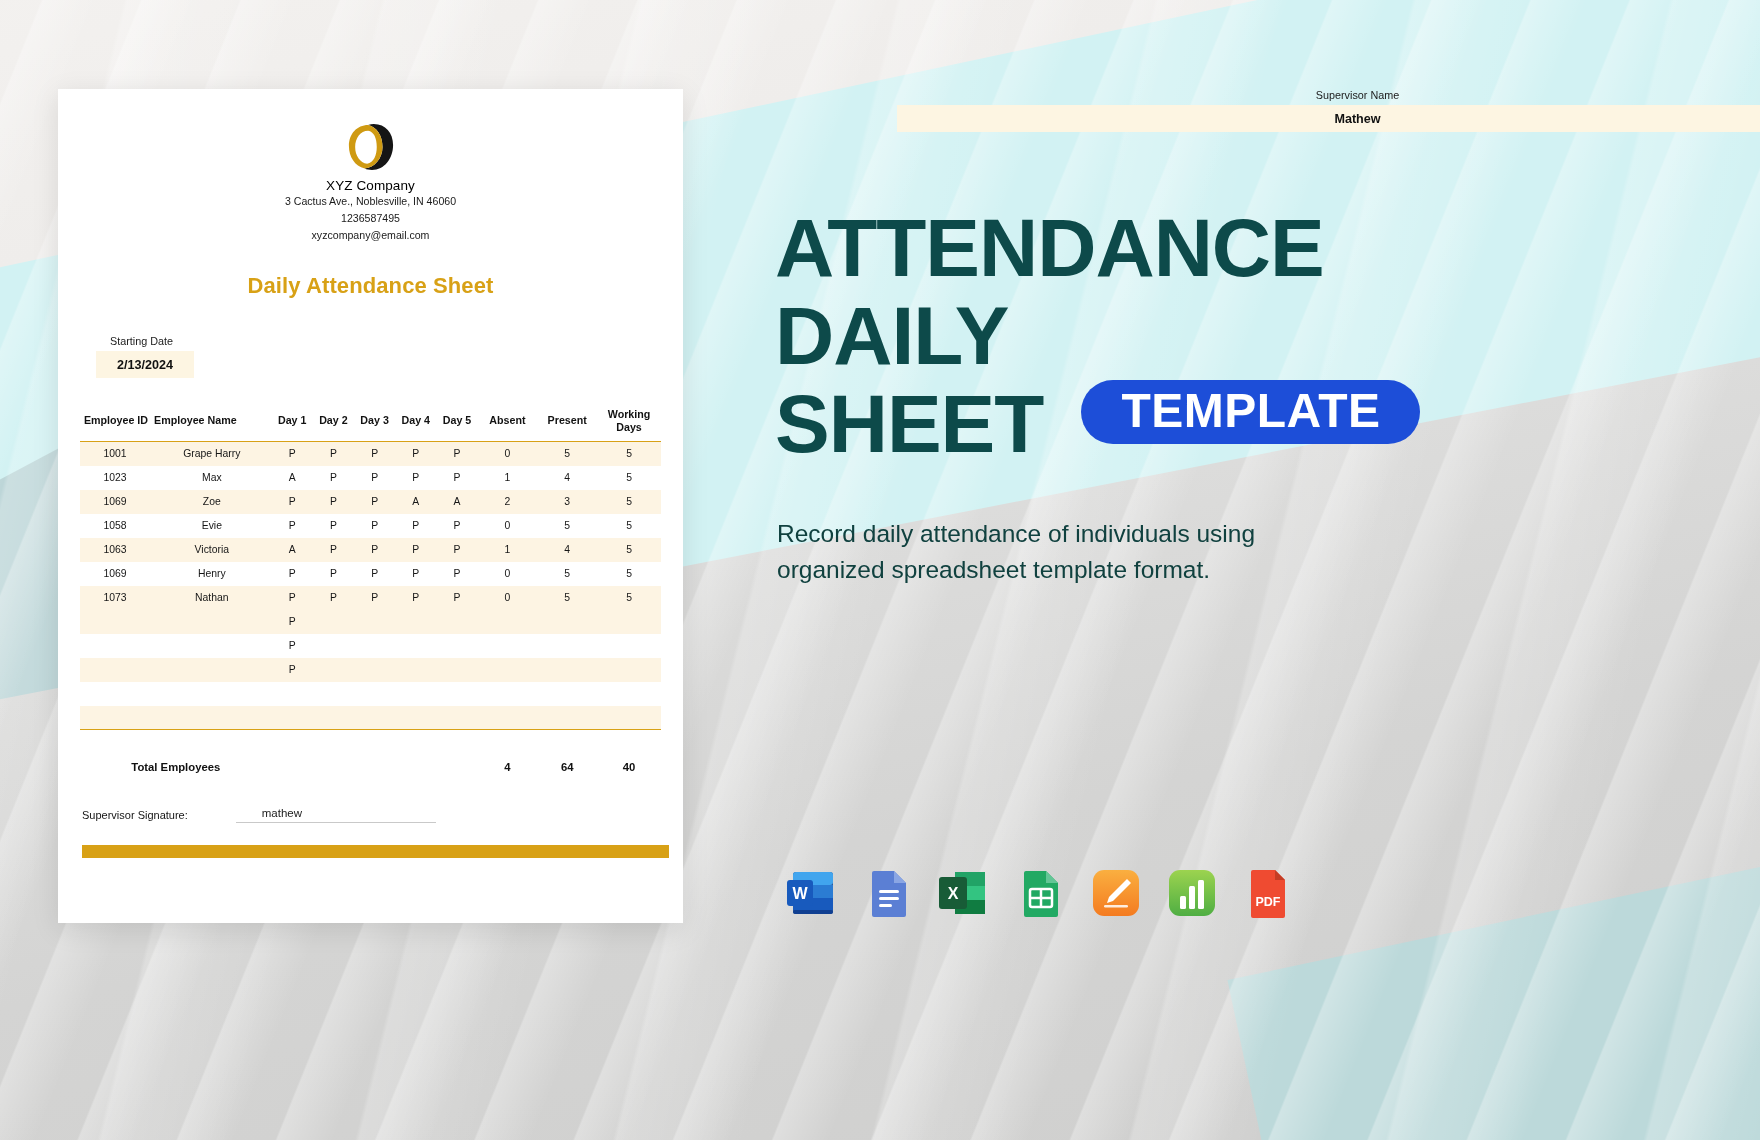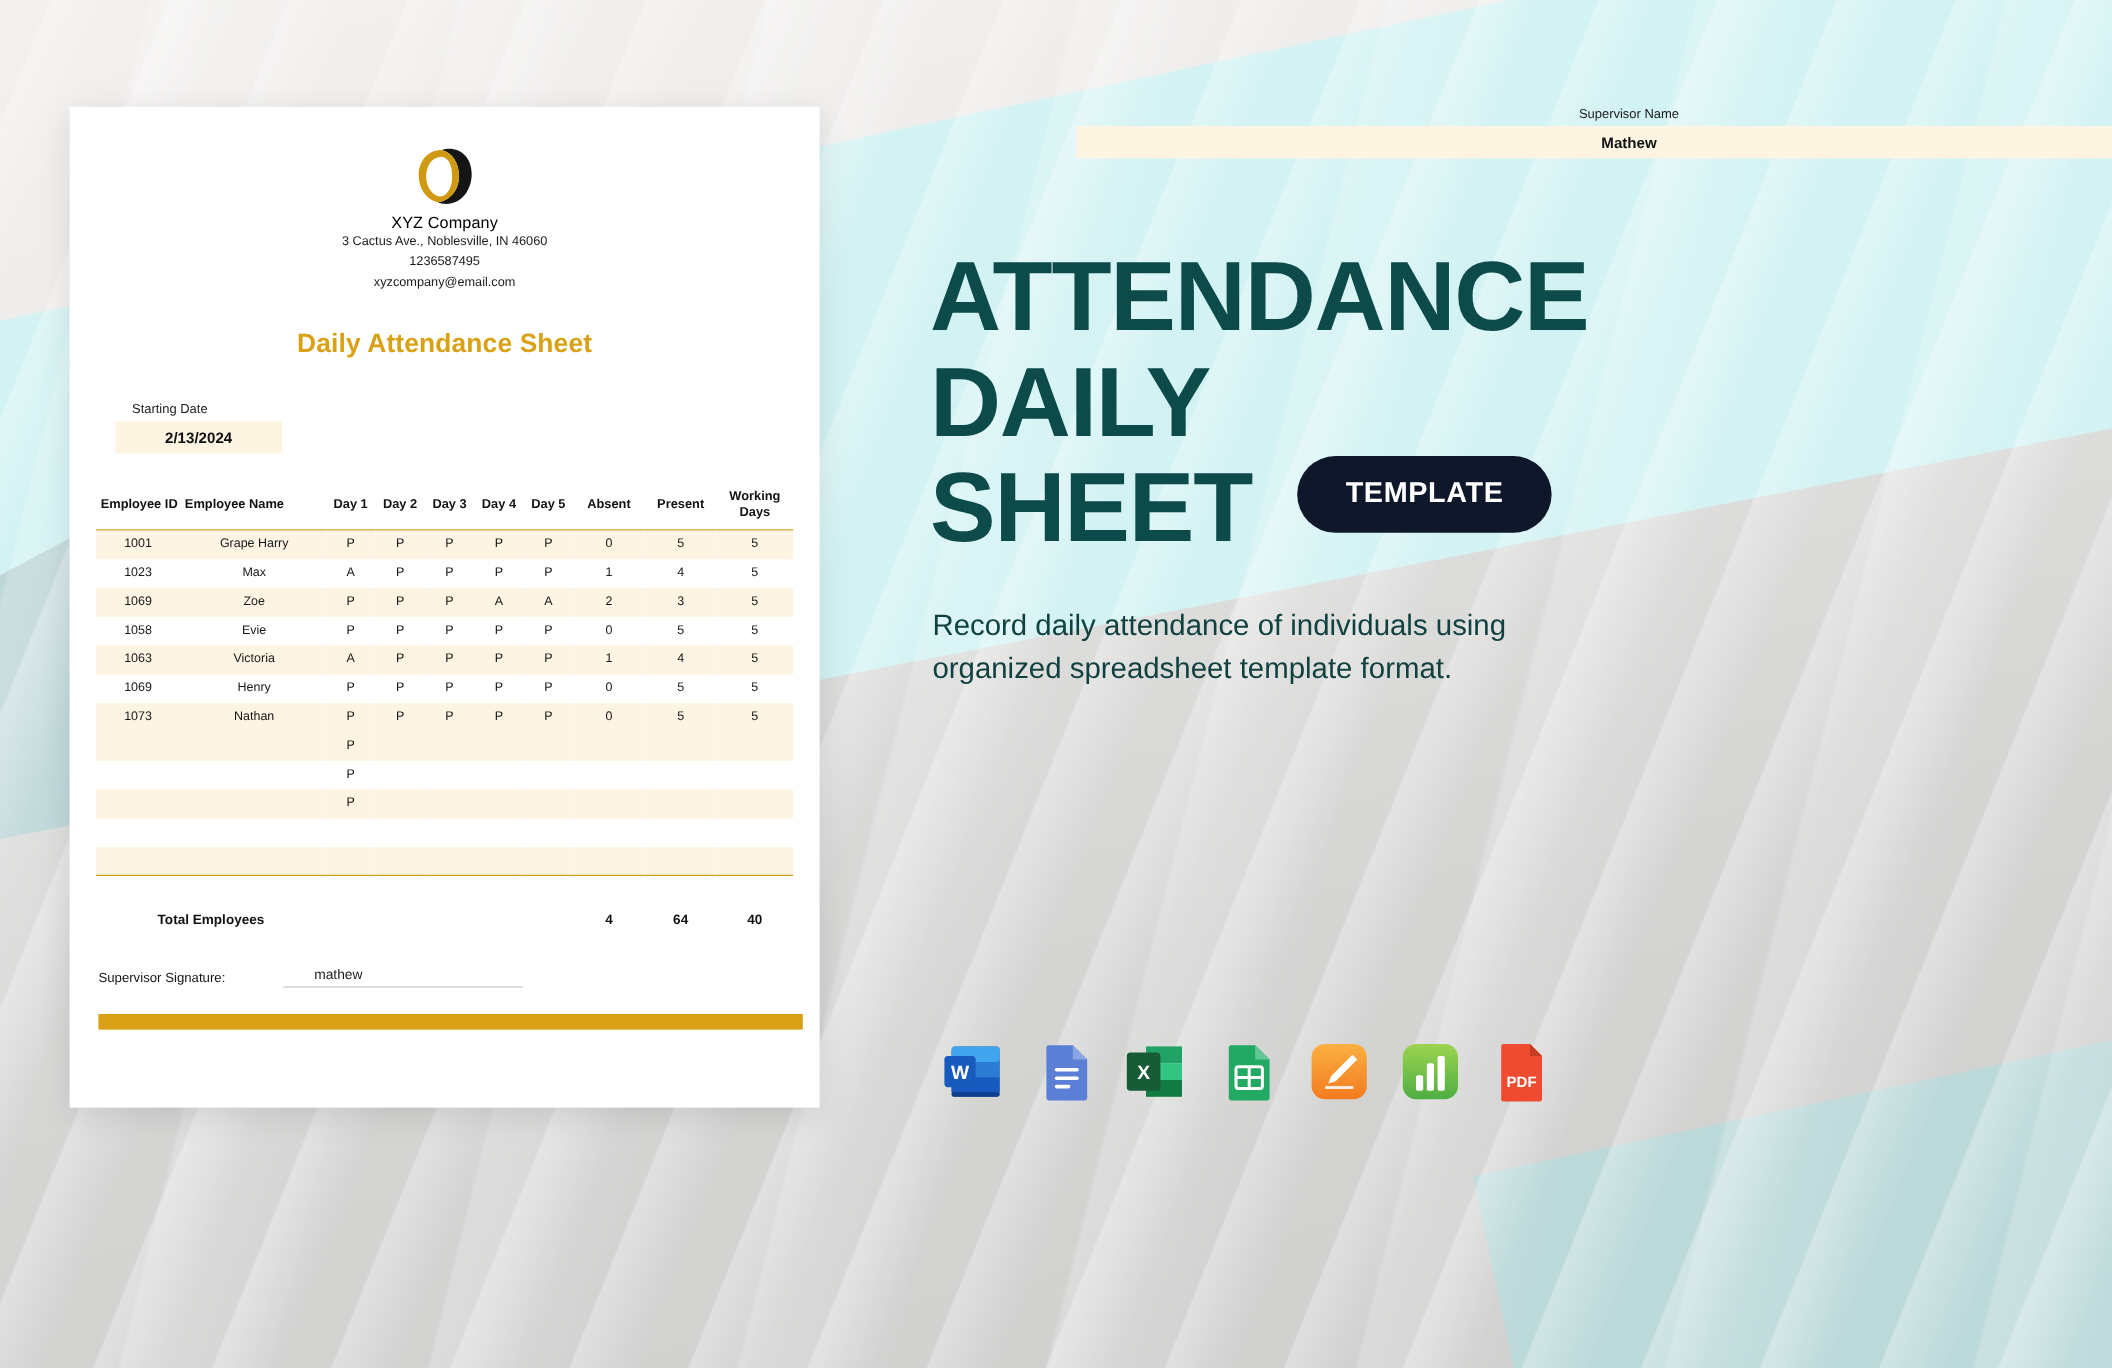--- a/index.html
+++ b/index.html
@@ -92,21 +92,21 @@
   .meta-label {
     font-size: 10.8px; color:#1b1b1b; text-align:center; margin-bottom: 4px;
   }
   .meta-label.left { text-align:left; padding-left: 14px; }
   .meta-value {
     background:#fdf5e2;
     height: 27px;
     display:flex; align-items:center; justify-content:center;
     font-weight: bold; font-size: 12.6px; color:#111;
   }
-  .meta-value.left { width: 139px; }
+  .meta-value.left { width: 98px; }
 
   
   table.att {
     width: 100%;
     border-collapse: collapse;
     margin-top: 26px;
     table-layout: fixed;
   }
   table.att th {
     font-size: 10.7px; font-weight: bold; color:#121212;
@@ -163,33 +163,33 @@
     font-weight: bold;
     font-size: 82px;
     line-height: 88px;
     letter-spacing: -1px;
     color: #0d4a4a;
     text-transform: uppercase;
   }
   .title-line3 { display:flex; gap: 0; }
   .badge {
     display:inline-flex; align-items:center; justify-content:center;
-    background:#0f172a;
+    background:#1d4ed8;
     color:#ffffff;
     border-radius: 40px;
-    font-size: 24px;
+    font-size: 48px;
     font-weight: bold;
     letter-spacing: .5px;
     padding: 12px 40px 14px 40px;
     margin-left: 38px;
     height: 64px;
     text-transform: uppercase;
   }
   .desc {
-    position:absolute; left: 2px; top: 504px;
+    position:absolute; left: 2px; top: 516px;
     width: 580px;
     font-size: 24.5px;
     line-height: 36px;
     color:#10413f;
   }
 
   
   .icons {
     position:absolute; left: 10px; top: 866px;
     display:flex; gap: 22px; align-items:center;

